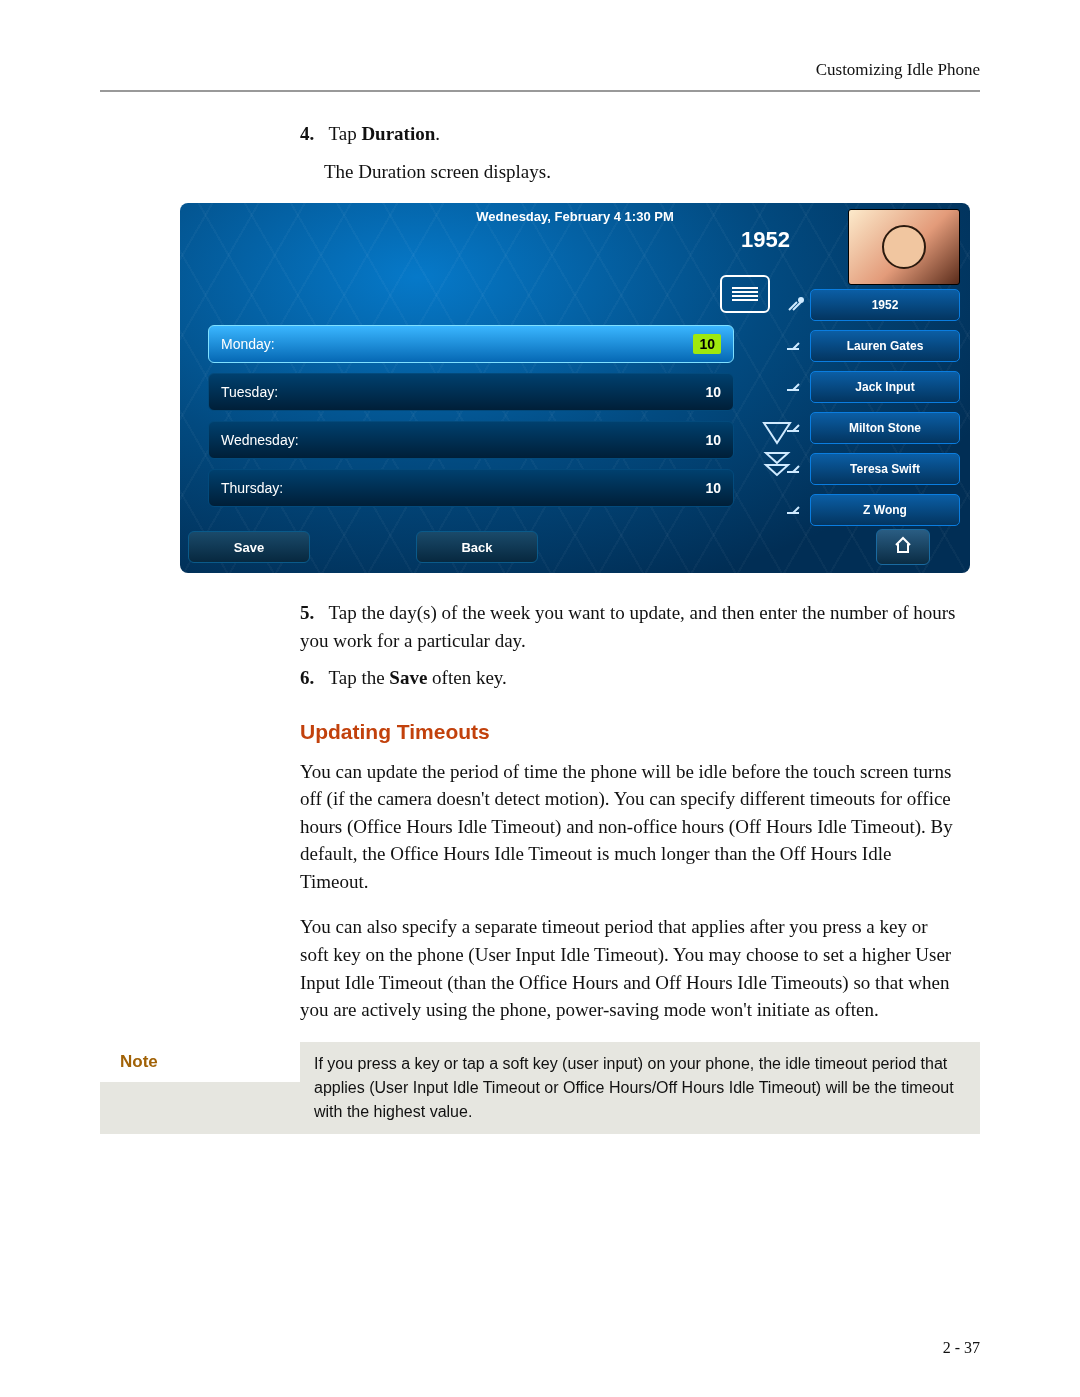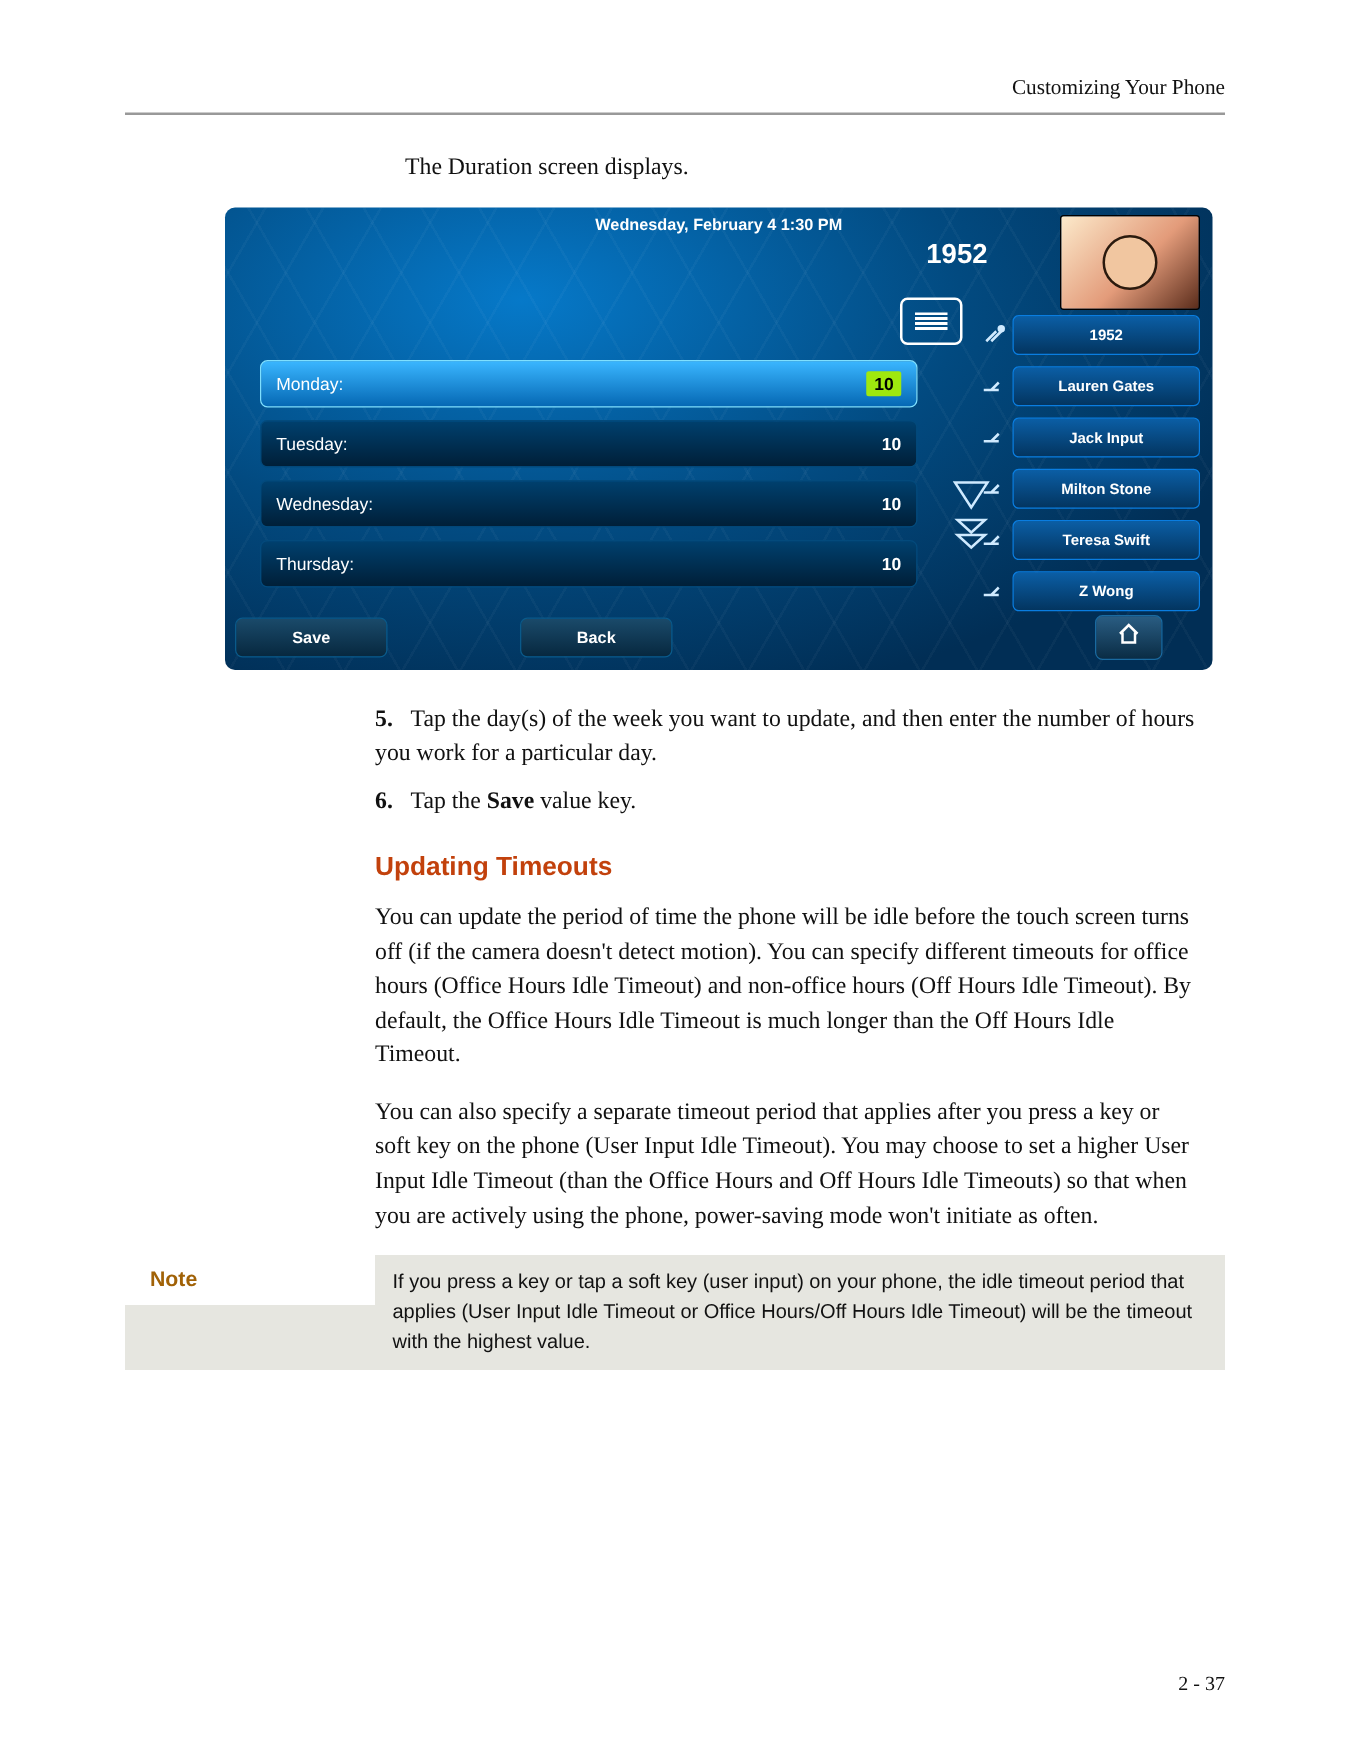--- a/index.html
+++ b/index.html
@@ -52,25 +52,29 @@
   .home-btn svg{width:20px;height:20px;}
   .tri-bg{position:absolute;inset:0;background:
     repeating-linear-gradient(60deg,rgba(255,255,255,0.03) 0 2px,transparent 2px 40px),
     repeating-linear-gradient(-60deg,rgba(255,255,255,0.03) 0 2px,transparent 2px 40px);pointer-events:none;}
 </style>
 </head>
 <body>
 
 <div class="page">
 
-  <div class="running-head">Customizing Your Phone</div>
+  <div class="running-head">Customizing Idle Phone</div>
   <hr class="rule">
 
   <div class="body-col">
 
+    <p class="step">
+      <span class="num">4.</span>
+      <span>Tap </span><b>Duration</b><span>.</span>
+    </p>
     <p class="para" style="margin-left:24px">The Duration screen displays.</p>
 
     <div class="screen-wrap">
       <div class="screen">
         <div class="tri-bg"></div>
         <div class="status-bar">Wednesday, February 4  1:30 PM</div>
         <div class="ext-big">1952</div>
         <div class="avatar">
             <div class="avatar-face"></div>
           </div>
@@ -162,21 +166,21 @@
       </div>
     </div>
 
     <p class="step">
       <span class="num">5.</span>
       <span>Tap the day(s) of the week you want to update, and then enter the number of hours you work for a particular day.</span>
     </p>
 
     <p class="step">
       <span class="num">6.</span>
-      <span>Tap the </span><b>Save</b><span> value key.</span>
+      <span>Tap the </span><b>Save</b><span> often key.</span>
     </p>
 
     <div class="subhead">Updating Timeouts</div>
     <p class="para">You can update the period of time the phone will be idle before the touch screen turns off (if the camera doesn't detect motion). You can specify different timeouts for office hours (Office Hours Idle Timeout) and non-office hours (Off Hours Idle Timeout). By default, the Office Hours Idle Timeout is much longer than the Off Hours Idle Timeout.</p>
     <p class="para">You can also specify a separate timeout period that applies after you press a key or soft key on the phone (User Input Idle Timeout). You may choose to set a higher User Input Idle Timeout (than the Office Hours and Off Hours Idle Timeouts) so that when you are actively using the phone, power-saving mode won't initiate as often.</p>
   </div>
 
   <div class="note-row">
     <div class="note-label">Note</div>
     <div class="note-body">If you press a key or tap a soft key (user input) on your phone, the idle timeout period that applies (User Input Idle Timeout or Office Hours/Off Hours Idle Timeout) will be the timeout with the highest value.</div>

